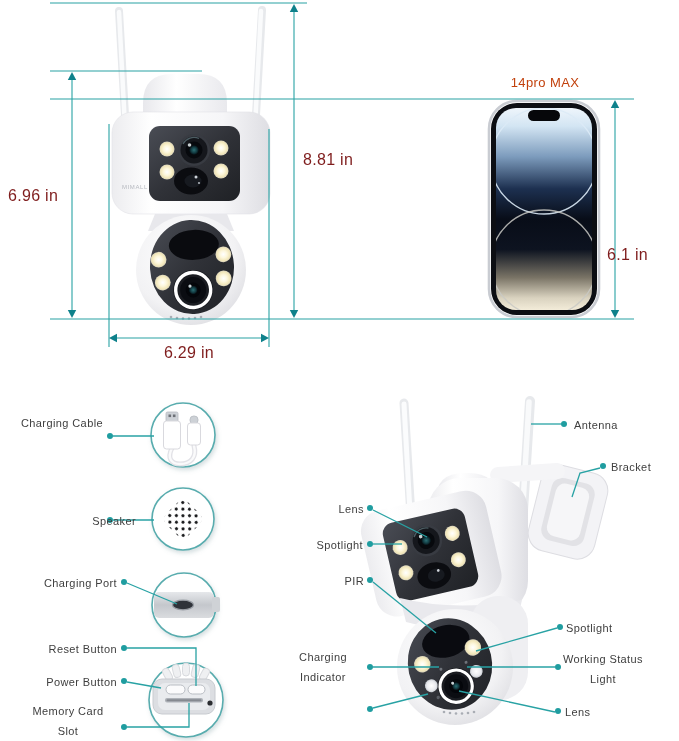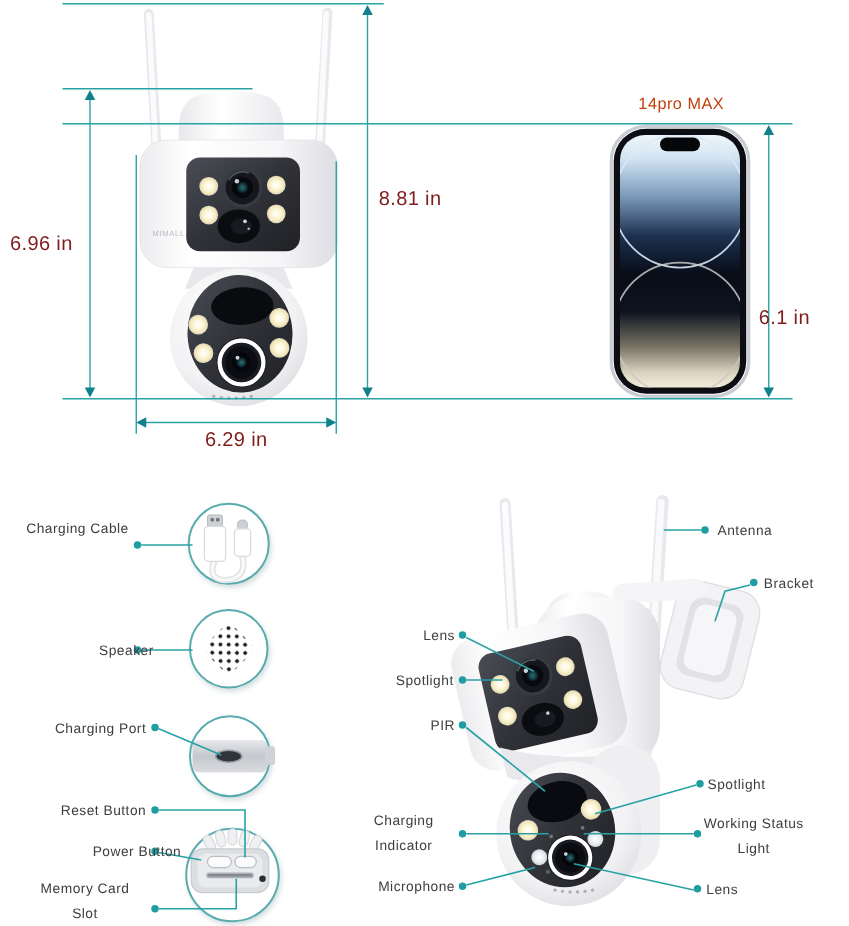--- a/index.html
+++ b/index.html
@@ -315,30 +315,29 @@
 </g>
 </svg>
 
 <div class="lbl dim" style="left:8px;top:187px;">6.96 in</div>
 <div class="lbl dim" style="left:303px;top:151px;">8.81 in</div>
 <div class="lbl dim center" style="left:139px;top:344px;width:100px;">6.29 in</div>
 <div class="lbl phone-name center" style="left:494px;top:75px;width:102px;">14pro MAX</div>
 <div class="lbl dim" style="left:607px;top:201px;margin-top:45px;">6.1 in</div>
 
 <div class="lbl part center" style="left:8px;top:413px;width:108px;">Charging Cable</div>
-<div class="lbl part right" style="left:15px;top:511px;width:108px;">Speaker</div>
+<div class="lbl part right" style="left:0;top:511px;width:108px;padding-left:28px;">Speaker</div>
 <div class="lbl part right" style="left:0;top:573px;width:117px;">Charging Port</div>
 <div class="lbl part right" style="left:0;top:639px;width:117px;">Reset Button</div>
-<div class="lbl part right" style="left:0;top:672px;width:117px;padding-left:28px;">Power Button</div>
+<div class="lbl part right" style="left:0;top:672px;width:117px;">Power Button</div>
 <div class="lbl part center" style="left:26px;top:701px;width:84px;">Memory Card Slot</div>
 
 <div class="lbl part" style="left:574px;top:415px;">Antenna</div>
 <div class="lbl part" style="left:611px;top:457px;">Bracket</div>
 <div class="lbl part right" style="left:312px;top:499px;width:52px;">Lens</div>
 <div class="lbl part right" style="left:285px;top:535px;width:78px;">Spotlight</div>
 <div class="lbl part right" style="left:312px;top:571px;width:52px;">PIR</div>
 <div class="lbl part center" style="left:282px;top:647px;width:82px;">Charging Indicator</div>
-<div class="lbl part right" style="left:262px;top:700px;width:102px;">Microphone</div>
 <div class="lbl part" style="left:566px;top:618px;">Spotlight</div>
 <div class="lbl part center" style="left:553px;top:649px;width:100px;">Working Status Light</div>
 <div class="lbl part" style="left:565px;top:702px;">Lens</div>
 
 </div>
 
 </body></html>

